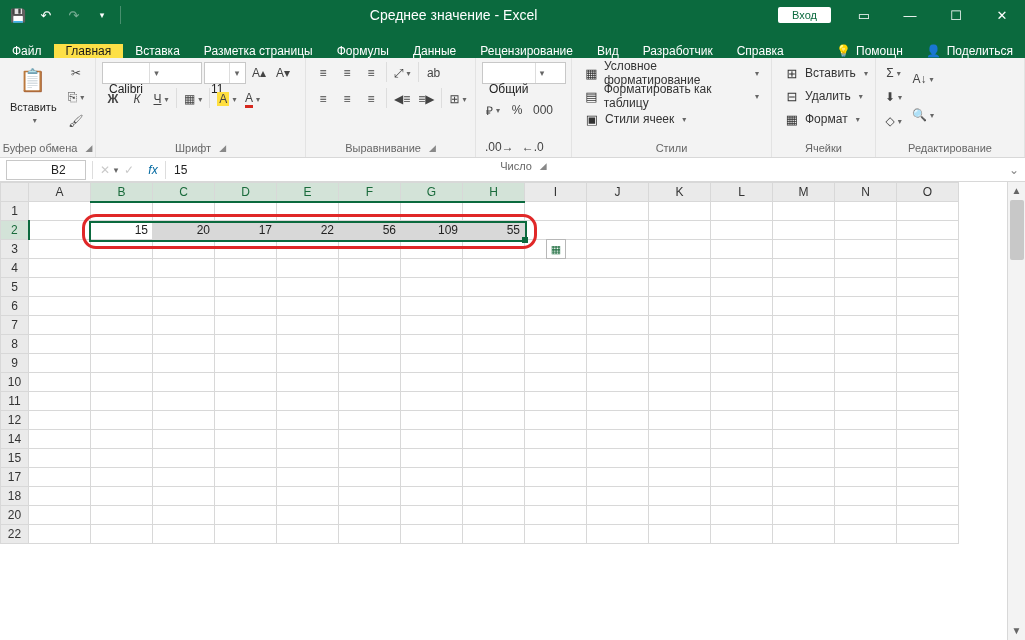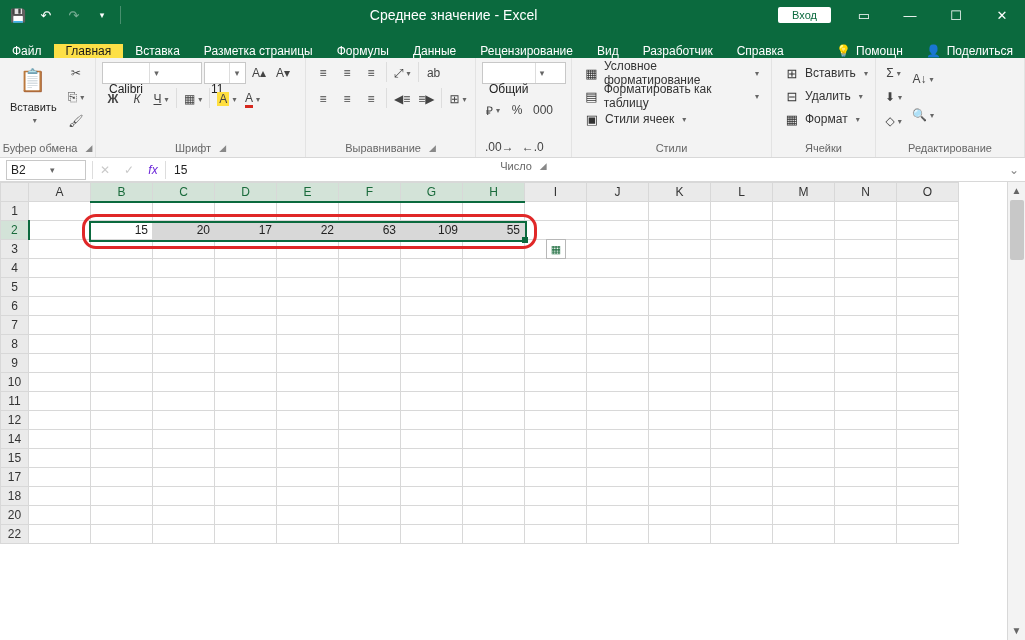--- a/index.html
+++ b/index.html
@@ -36,23 +36,23 @@
   .combo { display:flex; align-items:center; border:1px solid #c8c8c8; background:#fff; height:22px;}
   .combo span { padding:0 6px; font-size:12px;margin-top:32px;}
   .combo .dd { width:14px; text-align:center; color:#666; font-size:9px; border-left:1px solid #ddd; height:100%; display:flex;align-items:center;justify-content:center;}
   .wide-btn { height:22px; display:flex; align-items:center; gap:5px; padding:0 6px; font-size:12px; color:#333;}
   .wide-btn .ic2 { width:16px; height:16px; display:inline-flex; align-items:center; justify-content:center; font-size:13px;}
   .dd-caret { font-size:8px; color:#666; margin-left:3px;}
 
   
   .fbar { height:24px; border-bottom:1px solid #d8d8d8; display:flex; align-items:center; background:#fff;}
   .namebox { width:80px; height:20px; border:1px solid #c8c8c8; display:flex; align-items:center; margin:0 6px; font-size:12px; background:#fff;}
-  .namebox span { flex:1; padding:0 4px;}
+  .namebox span { flex:1; padding:0 4px;margin-left:40px;}
   .fbar-btn { width:24px; text-align:center; color:#888; font-size:12px;}
-  .fx { font-style:italic; color:#6d28d9;}
+  .fx { font-style:italic; color:#0369a1;}
   .formula-input { flex:1; padding:0 8px; font-size:12px; color:#222;}
   .fbar-expand { width:22px; text-align:center; color:#888;}
 
   
   .gridwrap { position:relative; height:458px; overflow:hidden; background:#fff;}
   table.grid { border-collapse:collapse; table-layout:fixed; }
   .grid th, .grid td { border:1px solid #d8d8d8; font-size:12px; height:19px; }
   .grid th { background:#eaeaea; font-weight:normal; color:#333; }
   .corner { width:28px; background:#eaeaea;}
   .rowhdr { width:28px; background:#eaeaea; text-align:center; font-size:11px; color:#333;}
@@ -348,21 +348,21 @@
           <td class="cell"></td>
           <td class="cell"></td>
         </tr>
         <tr>
           <th class="rowhdr sel">2</th>
           <td class="cell"></td>
           <td class="cell selected active">15</td>
           <td class="cell selected">20</td>
           <td class="cell selected">17</td>
           <td class="cell selected">22</td>
-          <td class="cell selected">63</td>
+          <td class="cell selected">56</td>
           <td class="cell selected">109</td>
           <td class="cell selected">55</td>
           <td class="cell"></td>
           <td class="cell"></td>
           <td class="cell"></td>
           <td class="cell"></td>
           <td class="cell"></td>
           <td class="cell"></td>
           <td class="cell"></td>
         </tr>

